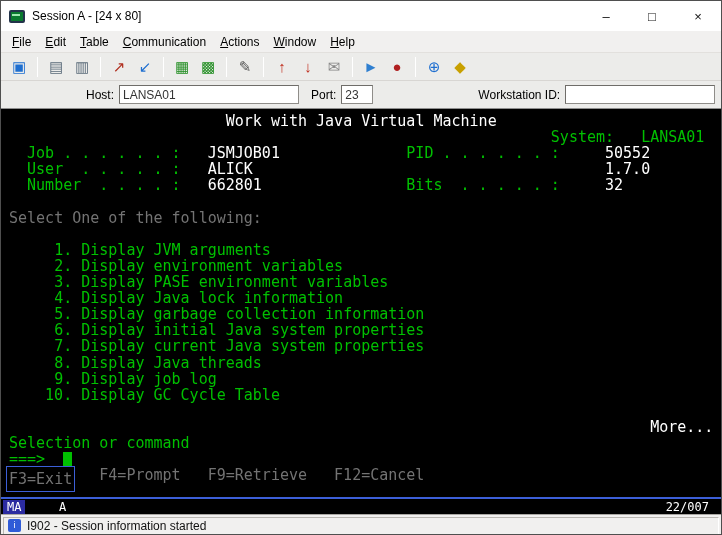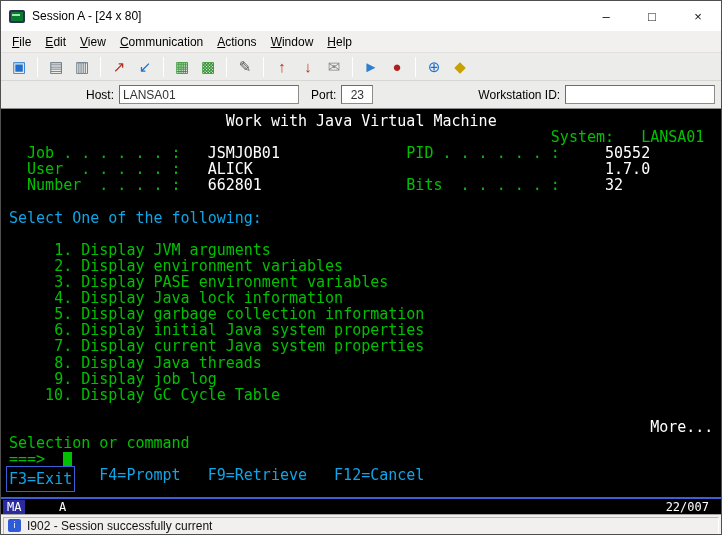--- a/index.html
+++ b/index.html
@@ -29,27 +29,27 @@
   .ic-edit{color:#555555} .ic-up{color:#c03020} .ic-down{color:#c03020} .ic-mail{color:#888888}
   .ic-play{color:#2f7fd0} .ic-rec{color:#b02020} .ic-globe{color:#1f6fd0} .ic-tags{color:#c8a000}
 
   
   .hostbar { height:28px; background:#ececea; display:flex; align-items:center; font-size:12px; border-bottom:1px solid #8e8e8e; flex:0 0 auto; }
   .hb-label { color:#000; margin-right:5px; white-space:nowrap; }
   .lbl-host { margin-left:85px; }
   .lbl-port { margin-left:12px; }
   .lbl-ws   { margin-left:105px; }
   .hb-input { height:19px; border:1px solid #8f8d89; border-top-color:#6f6d69; border-left-color:#6f6d69; background:#fff; font:12px "Liberation Sans", sans-serif; padding:0 3px; color:#333; }
-  .in-host { width:180px; } .in-port { width:32px;text-align:center; } .in-ws { width:150px; }
+  .in-host { width:180px; } .in-port { width:32px; } .in-ws { width:150px; }
 
   
   .terminal { position:relative; height:388px; background:#000; font-family:"DejaVu Sans Mono", monospace; font-size:15px; overflow:hidden; flex:0 0 auto; }
   .trow { position:absolute; left:8px; right:0; height:16px; line-height:16px; }
   .seg { position:absolute; white-space:pre; top:0; }
-  .green { color:#00c000; } .blue { color:#0ea5e9; } .white { color:#ffffff; }
+  .green { color:#00c000; } .blue { color:#737373; } .white { color:#ffffff; }
   .num { text-align:right; }
   .cursor { position:absolute; left:6ch; top:1px; width:9px; height:14px; background:#00c000; }
   .fkey-box { border:1px solid #3c5fd8; padding:4px 2px; margin-left:-3px; margin-top:-1px; }
 
   
   .oia { height:17px; background:#000; border-top:2px solid #3c5fd8; position:relative; font-family:"DejaVu Sans Mono", monospace; font-size:12px; color:#fff; flex:0 0 auto; }
   .oia-ma { position:absolute; left:2px; top:1px; background:#2b2ba0; padding:0 4px; }
   .oia-kb { position:absolute; left:58px; top:1px; }
   .oia-pos { position:absolute; right:12px; top:1px; }
 
@@ -70,21 +70,21 @@
     <span class="win-controls">
       <span class="win-btn">–</span>
       <span class="win-btn">□</span>
       <span class="win-btn">×</span>
     </span>
   </div>
 
   <div class="menubar">
     <span class="mi">File</span>
     <span class="mi">Edit</span>
-    <span class="mi">View</span>
+    <span class="mi">Table</span>
     <span class="mi">Communication</span>
     <span class="mi">Actions</span>
     <span class="mi">Window</span>
     <span class="mi">Help</span>
   </div>
 
   <div class="toolbar">
     <span class="tb-icon">▣</span>
     <span class="tb-sep"></span>
     <span class="tb-icon ic-copy">▤</span>
@@ -208,17 +208,17 @@
 
   <div class="oia">
     <span class="oia-ma">MA</span>
     <span class="oia-kb">A</span>
     <span class="oia-pos">22/007</span>
   </div>
 
   <div class="statusbar">
     <div class="sb-inset">
       <span class="sb-icon">i</span>
-      <span class="sb-msg">I902 - Session successfully current</span>
+      <span class="sb-msg">I902 - Session information started</span>
     </div>
   </div>
 
 </div>
 
 </body></html>

